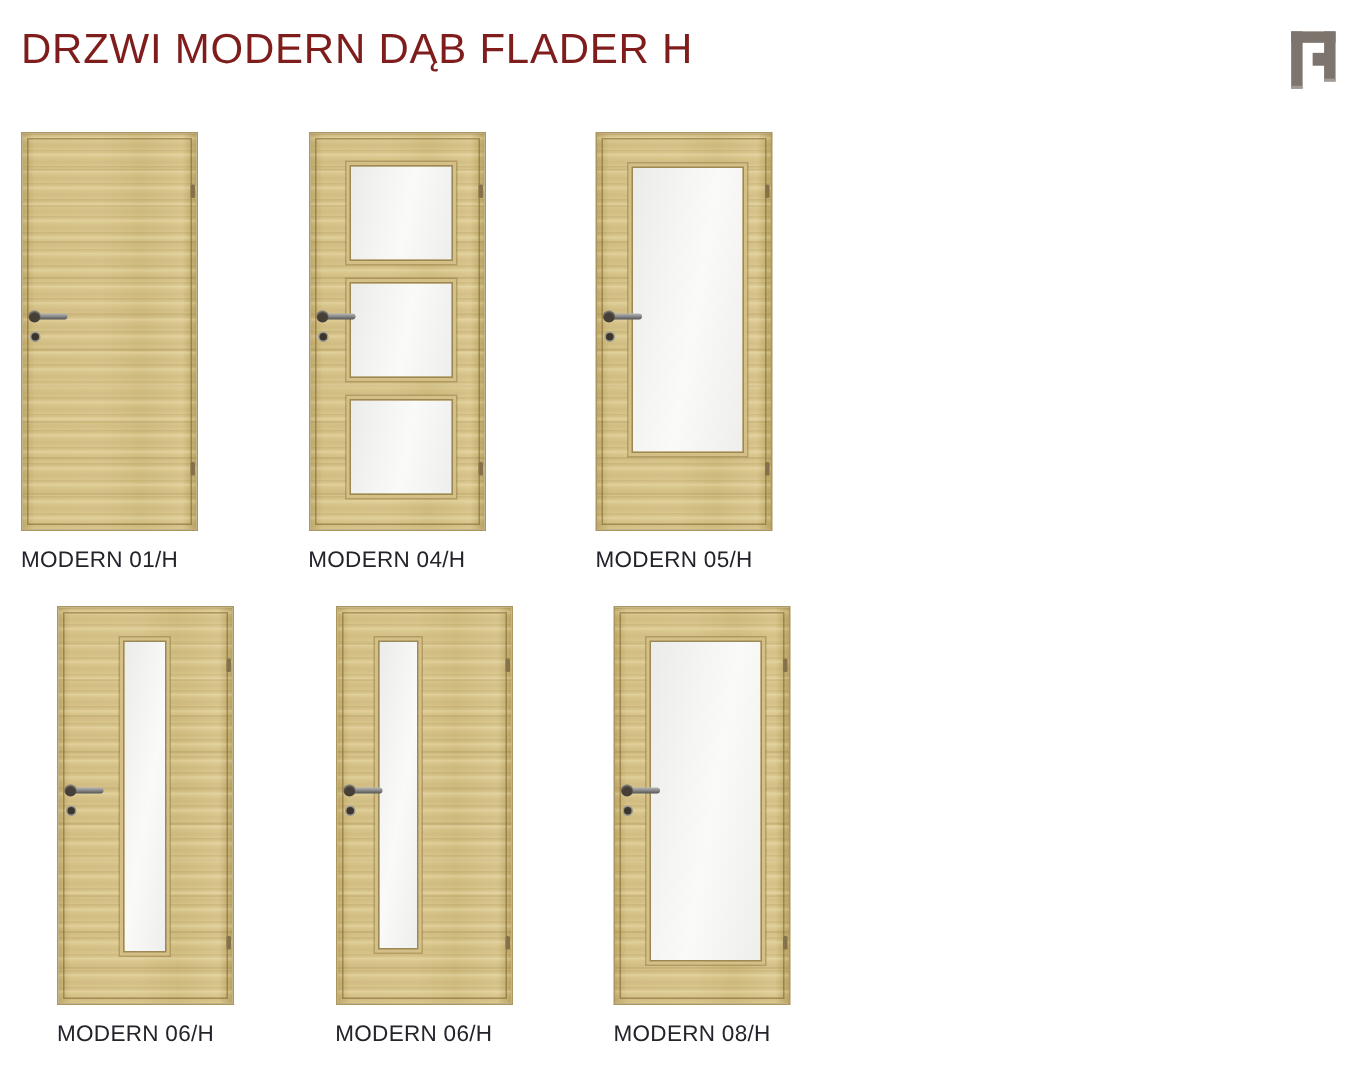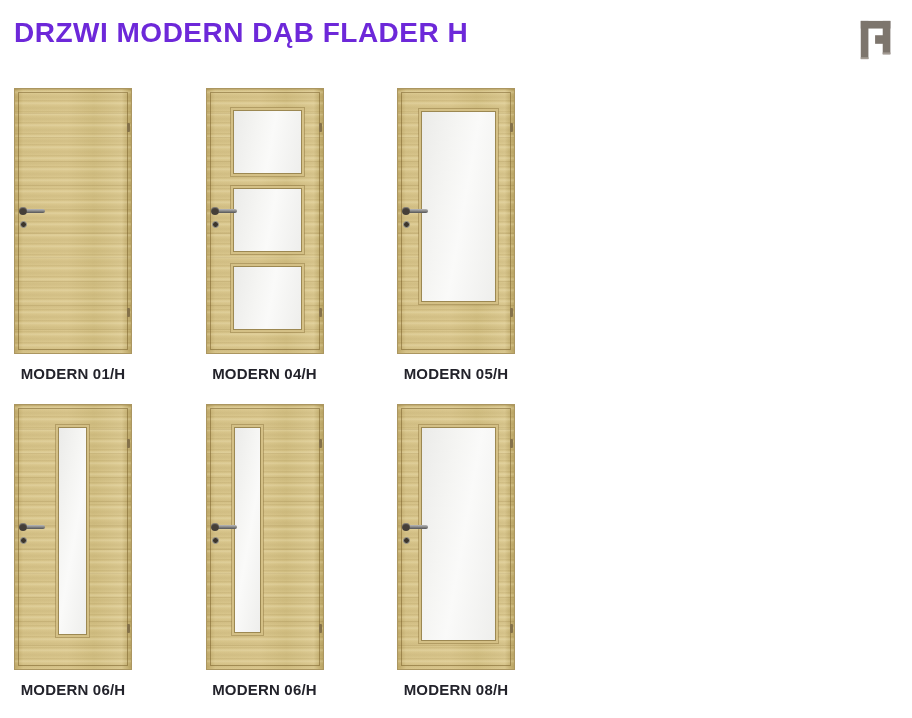--- a/index.html
+++ b/index.html
@@ -9,34 +9,34 @@
     overflow:hidden;position:relative;
   }
   .page{padding:0 14px;}
 
   
   .header{
     display:flex;justify-content:space-between;align-items:flex-start;
     padding-top:14px;height:76px;box-sizing:border-box;
   }
   .page-title{
-    font-size:28px;font-weight:700;letter-spacing:.5px;
-    color:#6d28d9;line-height:38px;margin:0;
+    font-size:28px;font-weight:400;letter-spacing:.5px;
+    color:#7f1d1d;line-height:38px;margin:0;
     text-transform:uppercase;
   }
   .brand-logo{width:42px;height:48px;margin-top:2px;}
 
   
   .door-row{
     display:grid;
     grid-template-columns:repeat(5,118px);
     justify-content:space-between;
   }
   .door-row.row-1{margin-top:12px;}
-  .door-row.row-2{margin-top:22px;}
+  .door-row.row-2{margin-top:22px;margin-left:24px;}
 
   .door-card{width:118px;}
 
   
   .door{
     position:relative;width:118px;height:266px;box-sizing:border-box;
     border:1px solid #ab9660;
     background:
       repeating-linear-gradient(180deg,
         rgba(126,99,38,.14) 0px, rgba(126,99,38,0) 2px,
@@ -80,22 +80,22 @@
     box-shadow:0 0 0 2px rgba(214,194,136,.95), 0 0 0 3px rgba(137,112,58,.45);
   }
   .feature.hstrip{
     background:linear-gradient(90deg,#c6c4bc 0%,#6e6c64 22%,#9e9c94 55%,#d0cec6 88%,#aaa8a0 100%);
   }
   .feature.vstrip{
     background:linear-gradient(180deg,#b9b7af 0%,#7b7971 28%,#a9a79f 58%,#c2c0b8 85%,#8f8d85 100%);
   }
 
   .door-label{
-    margin-top:11px;font-size:15px;font-weight:700;letter-spacing:.2px;
-    color:#23232b;white-space:nowrap;text-align:center;
+    margin-top:11px;font-size:15px;font-weight:400;letter-spacing:.2px;
+    color:#23232b;white-space:nowrap;
   }
 </style>
 </head>
 <body>
 
 <div class="page">
 
   <div class="header">
     <h1 class="page-title">DRZWI MODERN DĄB FLADER H</h1>
     <svg class="brand-logo" viewBox="0 0 44 50" xmlns="http://www.w3.org/2000/svg" aria-hidden="true">

